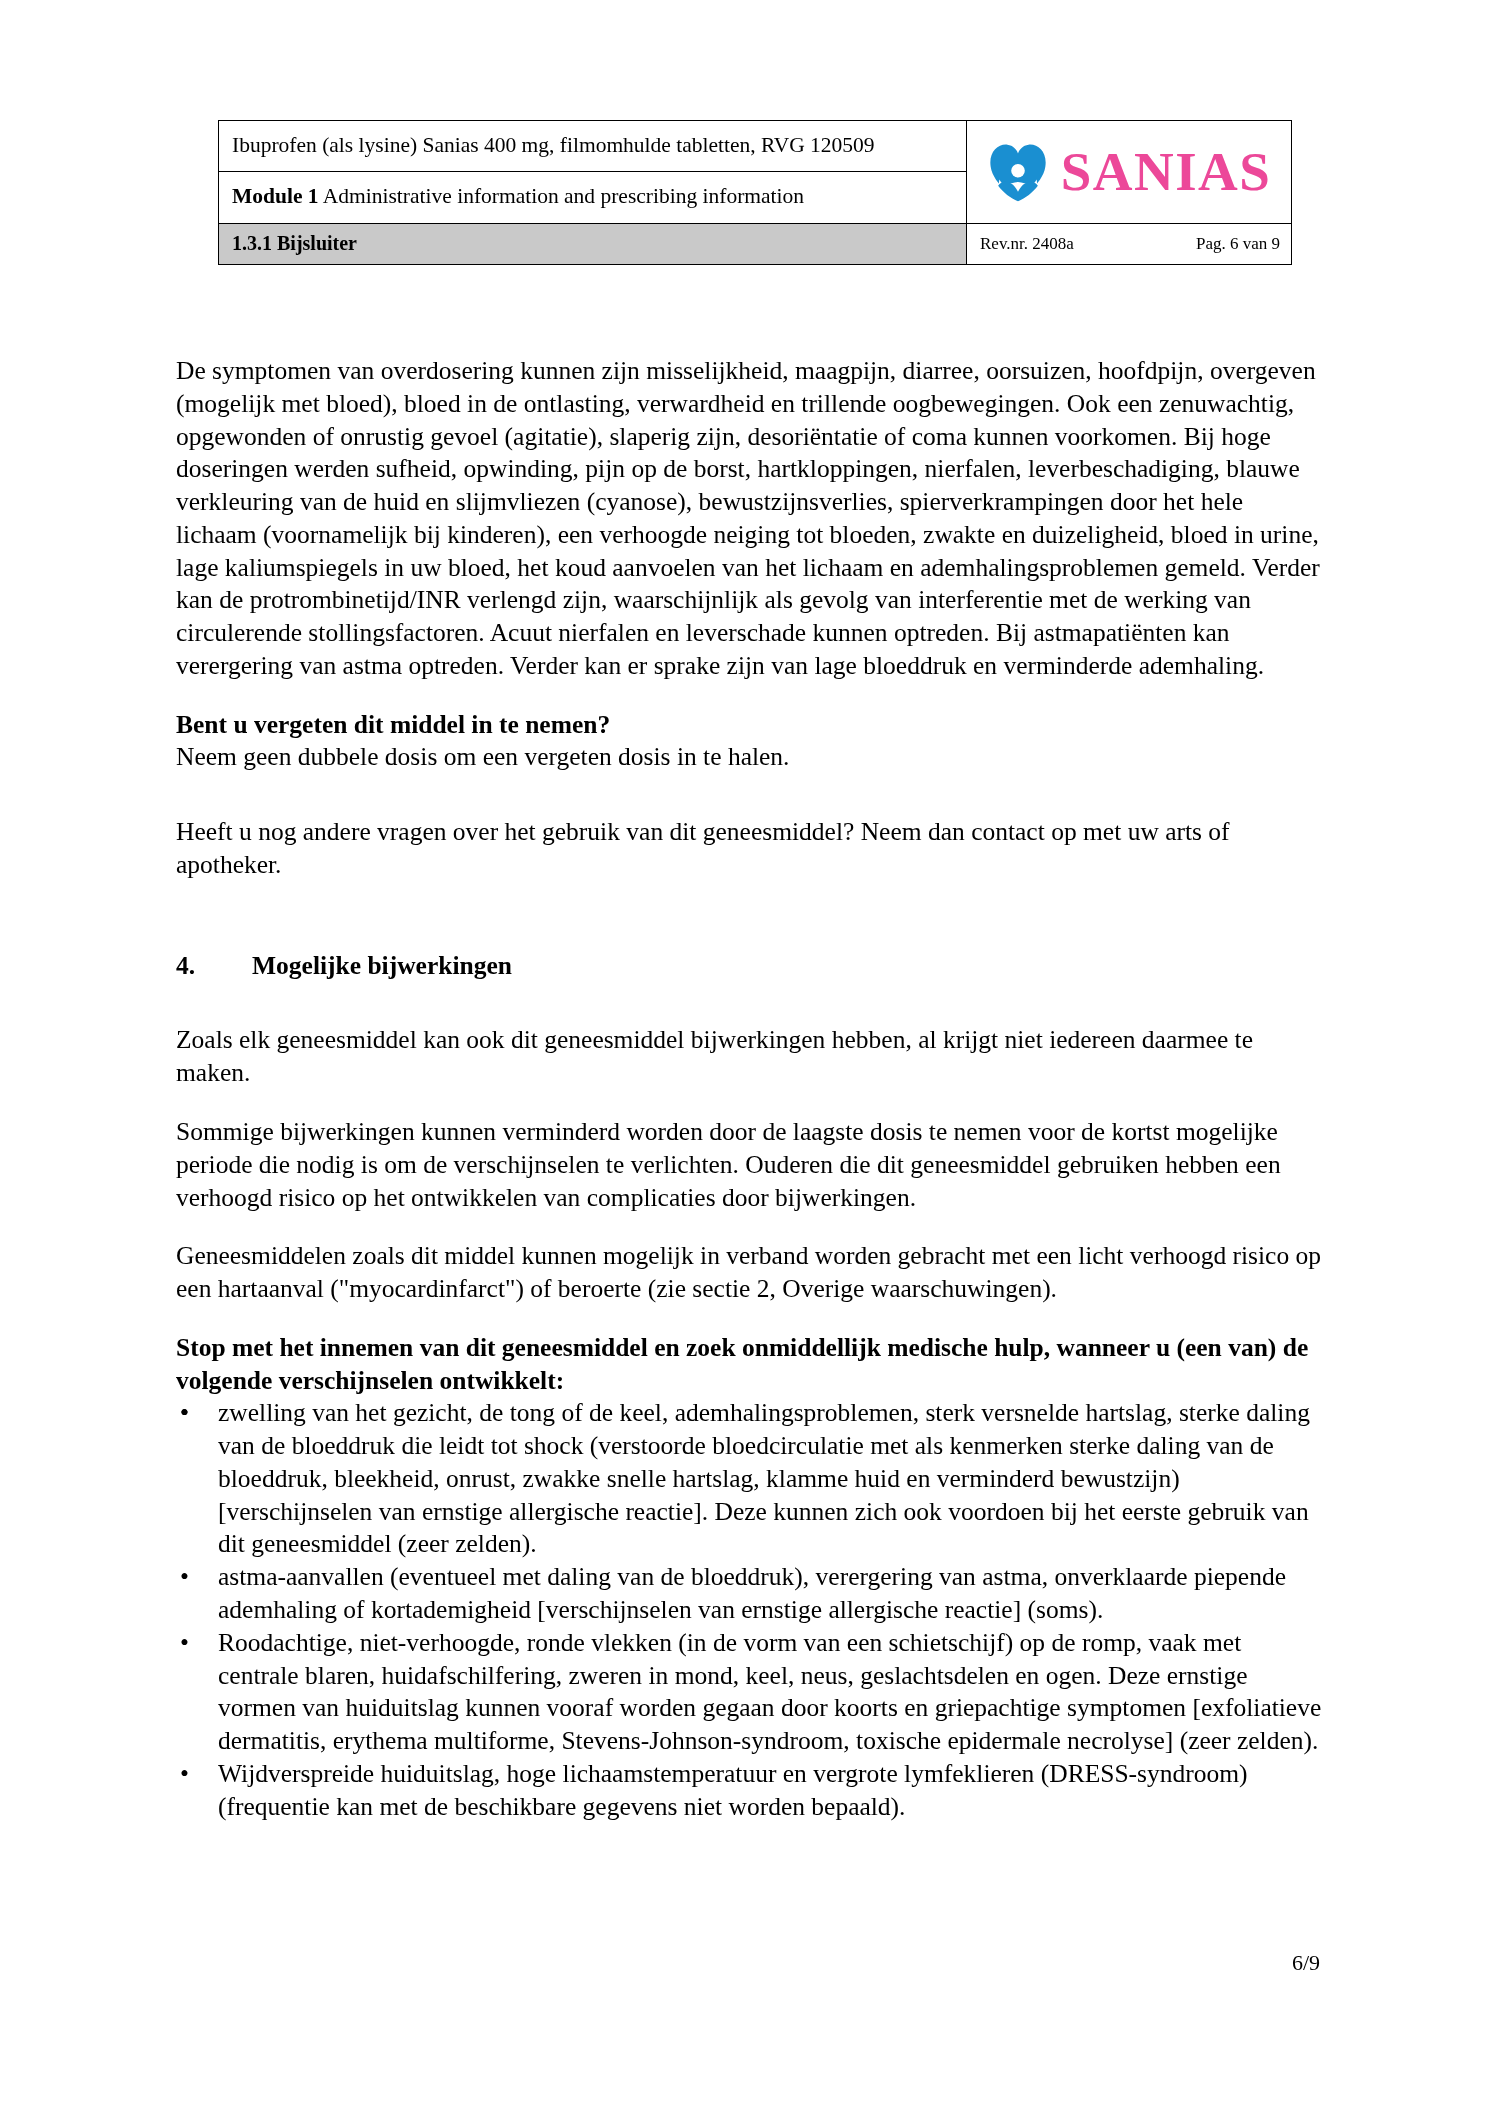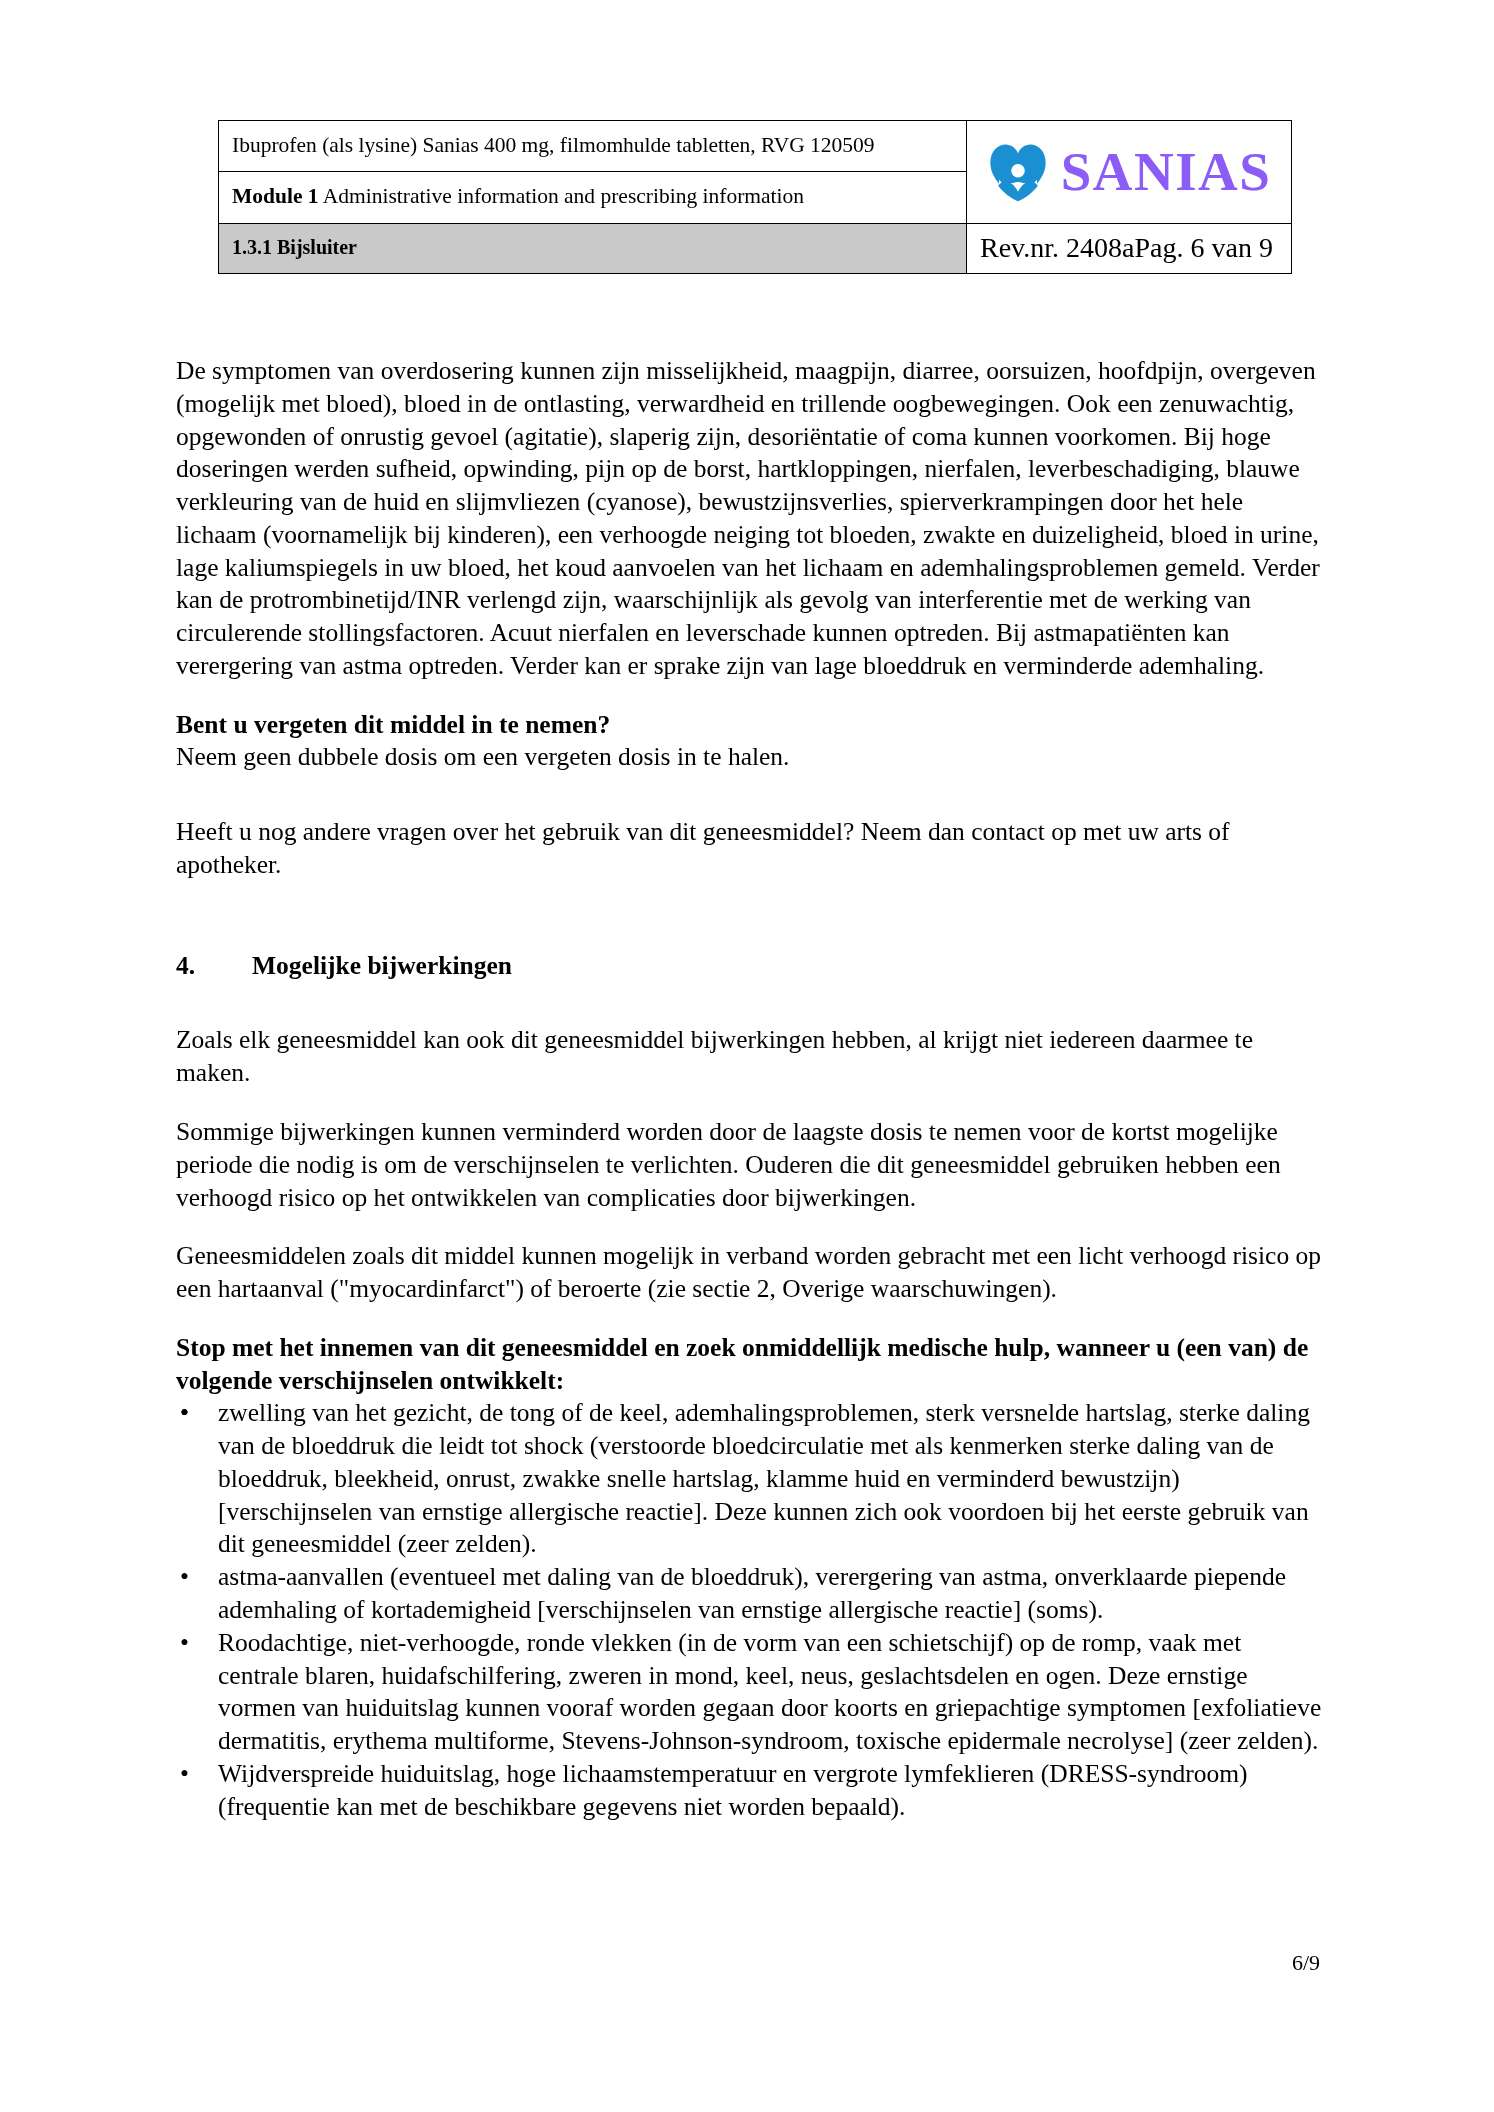--- a/index.html
+++ b/index.html
@@ -54,23 +54,24 @@
     background: #c9c9c9;
   }
   .hdr-gray .hdr-cell-text {
     font-weight: bold;
     font-size: 20px;
     padding-top: 7px;
     padding-bottom: 8px;
   }
   .hdr-rev {
     padding: 7px 10px 8px 12px;
-    font-size: 28px;
+    font-size: 17px;
     white-space: nowrap;
     display: flex;
+    justify-content: space-between;
   }
   .hdr-rev span { display: inline-block; }
 
   
   .logo-cell {
     text-align: center;
     padding: 0;
   }
   .logo-wrap {
     display: flex;
@@ -83,21 +84,21 @@
     width: 62px;
     height: 62px;
     flex: 0 0 auto;
   }
   .logo-text {
     font-family: "Liberation Serif", "DejaVu Serif", serif;
     font-weight: bold;
     font-size: 55px;
     letter-spacing: 1.5px;
     line-height: 1;
-    color: #8b5cf6;
+    color: #ec4899;
   }
 
   
   .body-area {
     position: absolute;
     left: 176px;
     top: 355px;
     width: 1150px;
   }
   p.para {

